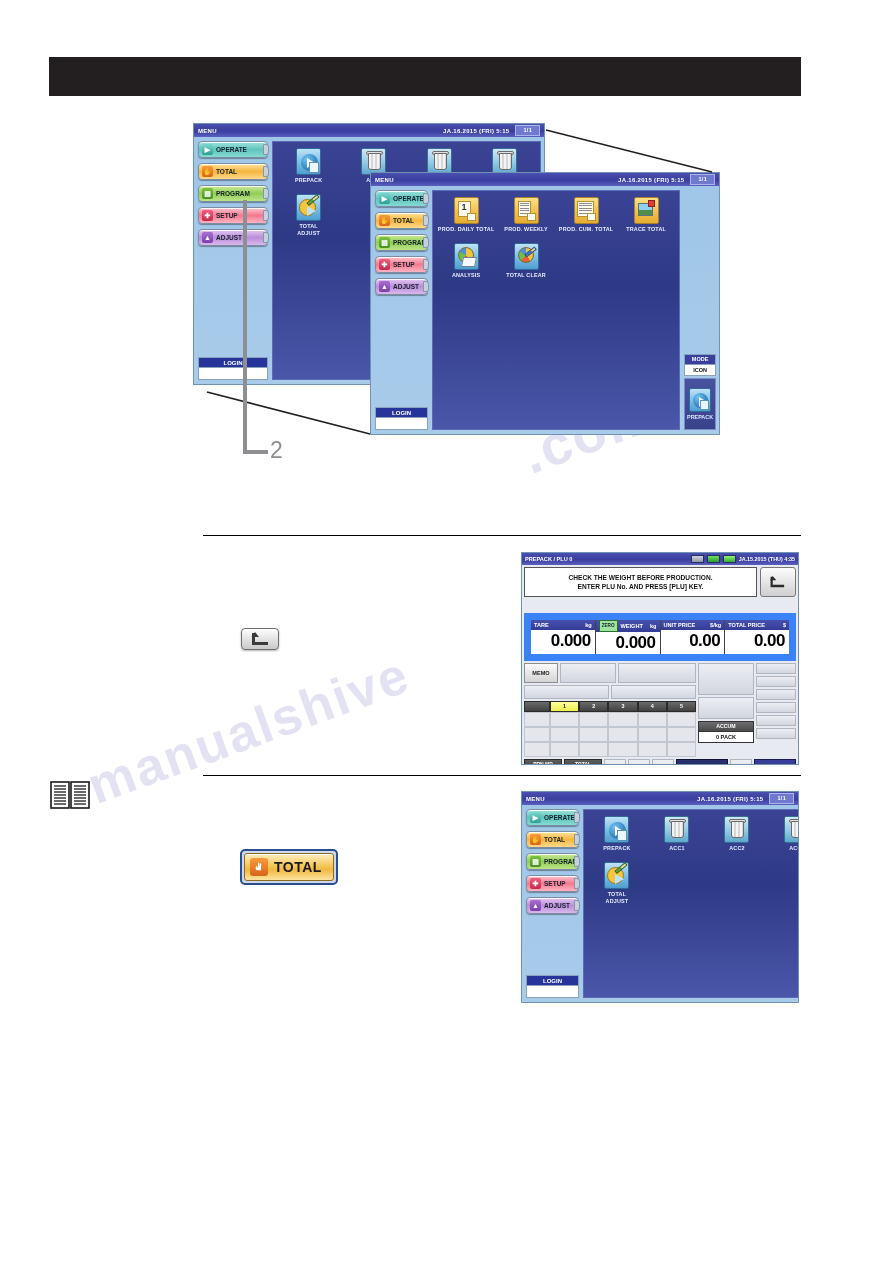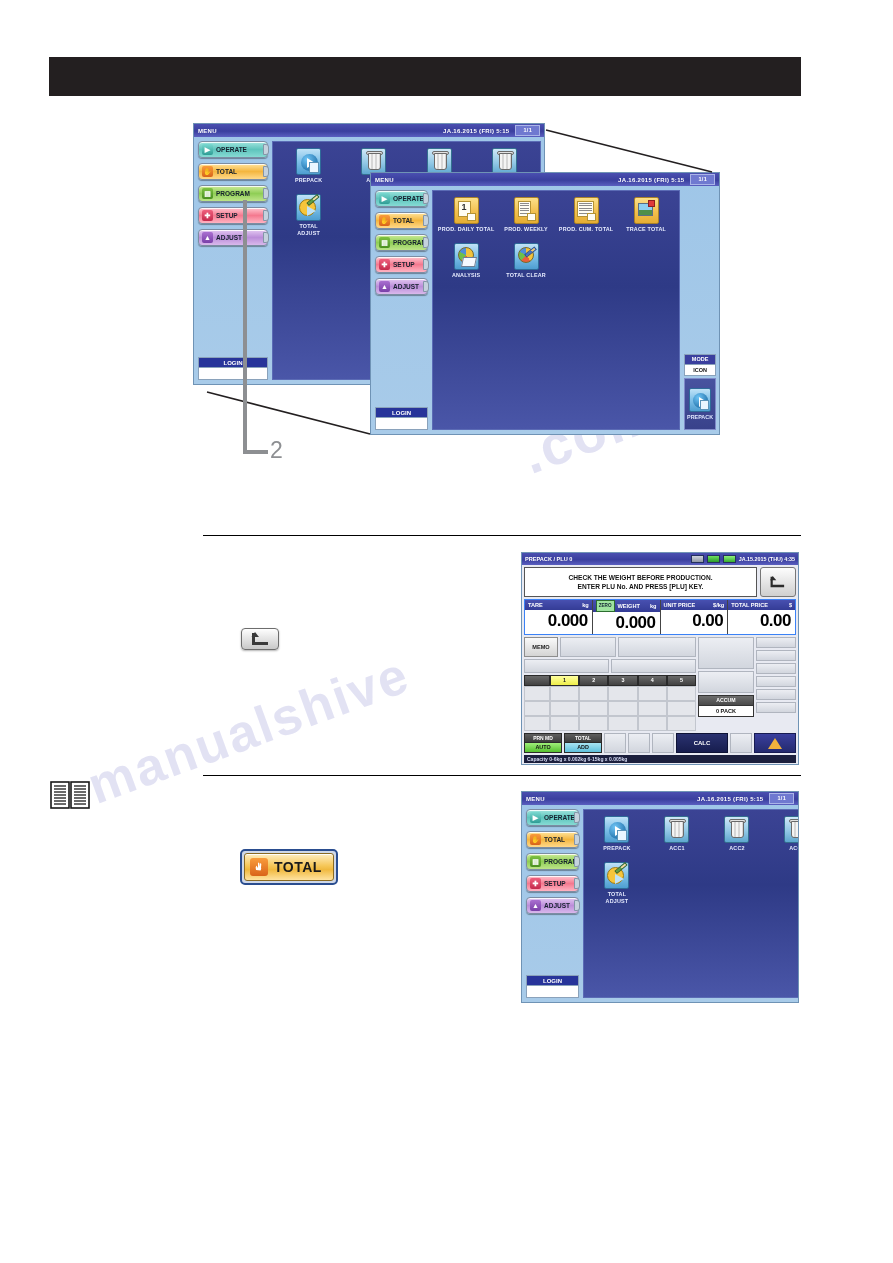--- a/index.html
+++ b/index.html
@@ -278,21 +278,21 @@
     font-size:6.6px; font-weight:bold; color:#111;
     padding:5px 0; line-height:9px;
   }
   .pp-ret {
     width: 36px; background: linear-gradient(180deg,#fdfdfd,#cfcfcf);
     border:1px solid #777; border-radius:3px;
     display:flex; align-items:center; justify-content:center;
   }
   .arrow-l { width:18px; height:14px; }
 
-  .pp-vals { display:flex; margin-top:2px; border:1px solid #3b82f6; }
+  .pp-vals { display:flex; margin-top:16px; border:7px solid #3b82f6; }
   .pp-cell { flex:1; border-right:1px solid #444; background:#fff; }
   .pp-cell:last-child { border-right:none; }
   .pp-chdr {
     background: linear-gradient(180deg,#4850b0,#343c96);
     color:#fff; font-size:5.6px; font-weight:bold;
     display:flex; align-items:center; padding:0 3px; line-height:10px; gap:3px;
   }
   .pp-chdr .u { margin-left:auto; }
   .pp-badge { background:#9fe3a0; color:#123; font-size:4.6px; padding:0 2px; border:1px solid #2c6e2f; }
   .pp-num {

